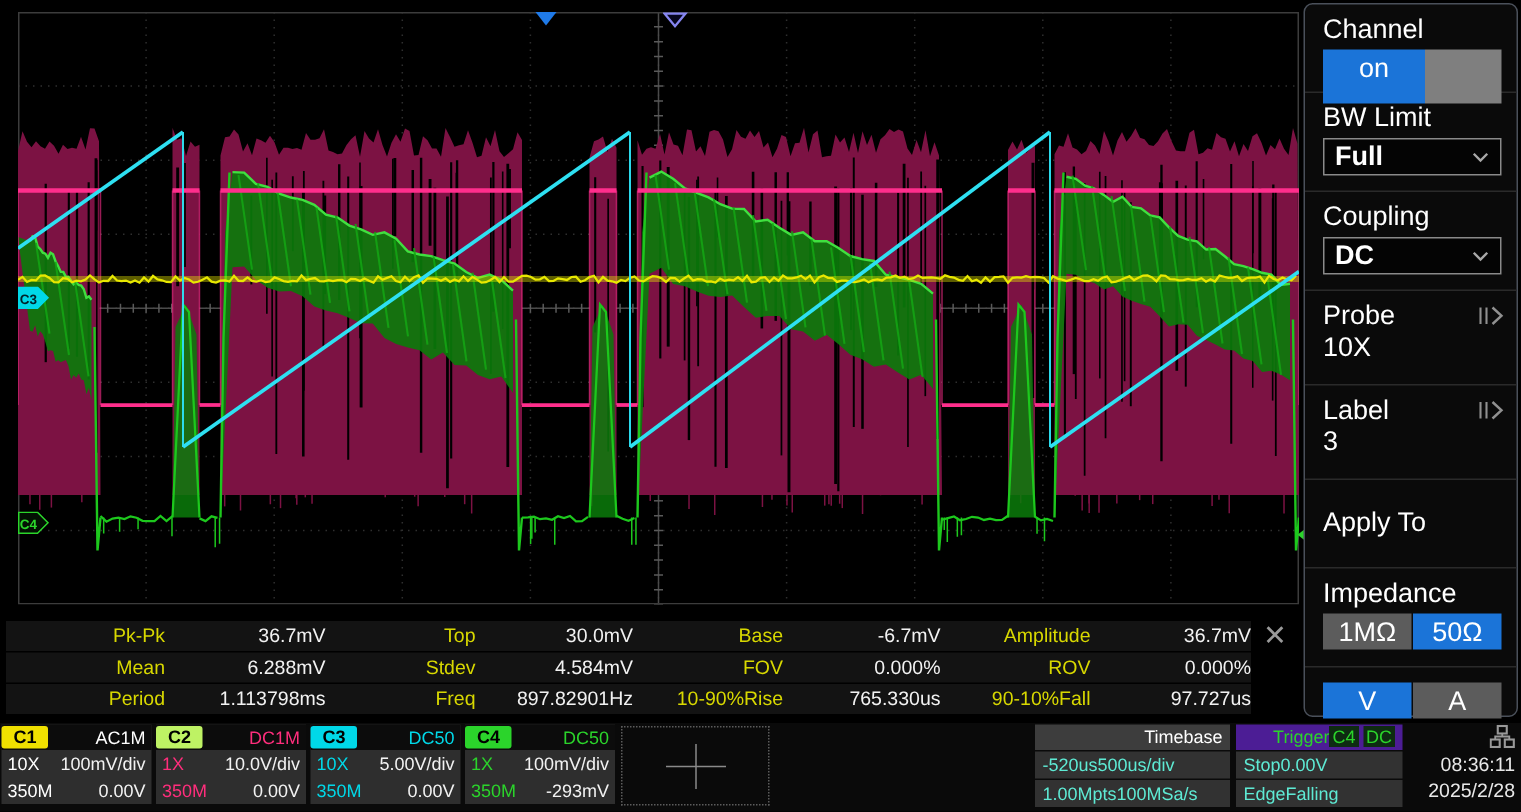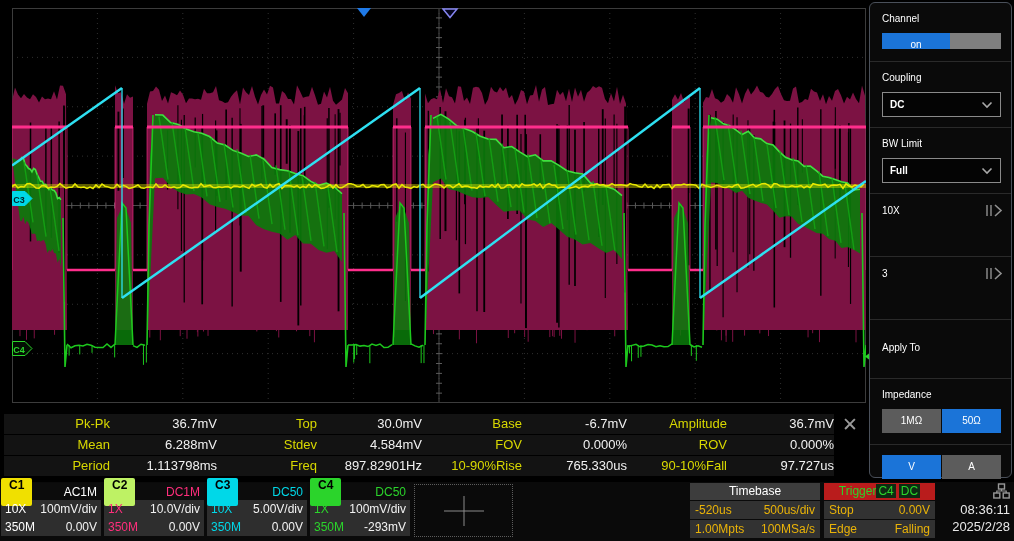--- a/index.html
+++ b/index.html
@@ -28,52 +28,52 @@
   .m-label{color:#d8d800;}
   .m-value{color:#f2f2f2;}
   #measure-close{position:absolute;left:838px;top:413px;width:24px;height:24px;
     color:#9a9a9a;font-size:19px;line-height:24px;text-align:center;cursor:pointer;}
 
   
   #bottom-bar{position:absolute;left:0;top:482px;width:1014px;height:59px;background:#0a0a0a;}
   .ch-box{position:absolute;top:1px;width:100px;height:53px;background:#2e2e2e;font-size:12px;}
   .ch-head{height:17px;background:#0c0c0c;display:flex;justify-content:space-between;
     align-items:center;padding-right:4px;}
-  .ch-badge{padding:0 8px;height:28px;line-height:15px;border-radius:2px;color:#000;font-weight:bold;}
+  .ch-badge{padding:0 8px;height:15px;line-height:15px;border-radius:2px;color:#000;font-weight:bold;}
   .ch-row{display:flex;justify-content:space-between;padding:0 4px;height:18px;line-height:18px;}
   .col-c1{color:#ffffff;} .bg-c1{background:#f0e000;}
   .col-c2{color:#ff2e7c;} .bg-c2{background:#bef264;}
   .col-c3{color:#00d8e8;} .bg-c3{background:#00d8e8;}
   .col-c4{color:#2bd42b;} .bg-c4{background:#2bd42b;}
   .white{color:#f2f2f2;}
 
   #add-channel{position:absolute;left:414px;top:2px;width:97px;height:51px;
     border:1px dotted #5c5c5c;display:flex;align-items:center;justify-content:center;}
 
   .info-box{position:absolute;top:1px;font-size:12px;}
   #timebase-box{left:690px;width:130px;}
   #trigger-box{left:824px;width:111px;}
-  .info-head{height:17px;line-height:17px;padding:0 5px;display:flex;justify-content:center;}
+  .info-head{height:17px;line-height:17px;padding:0 5px;display:flex;justify-content:flex-end;}
   #timebase-box .info-head{background:#3d3d3d;color:#fff;}
-  #trigger-box .info-head{background:#b91c1c;color:#2bd42b;}
+  #trigger-box .info-head{background:#4c1d95;color:#2bd42b;}
   .info-row{height:18px;line-height:18px;background:#323232;margin-top:1px;
-    padding:0 5px;display:flex;justify-content:space-between;color:#eab308;}
+    padding:0 5px;display:flex;color:#5eead4;}
   .trig-src-badge{background:#0e2b12;color:#2bd42b;padding:0 2px;margin-right:3px;}
   .trig-coup{color:#2bd42b;background:#0e2b12;padding:0 2px;}
   #clock-box{position:absolute;left:938px;top:1px;width:72px;height:53px;font-size:13px;
     text-align:right;color:#e8e8e8;}
   #clock-box .net{height:18px;text-align:right;}
   #clock-box div{line-height:17px;}
 
   
   #right-panel{position:absolute;left:869px;top:2px;width:141px;height:474px;
-    background:#0a0a0a;border:1px solid #4a505a;border-radius:6px;font-size:10px;}
+    background:#0a0a0a;border:1px solid #4a505a;border-radius:6px;font-size:18px;}
   .sect{padding:6px 10px 4px 12px;border-bottom:1px solid #2a2a2a;position:relative;}
   .sect-label{color:#fff;height:20px;line-height:20px;}
-  .toggle{display:flex;height:16px;margin:4px 0 10px 0;}
+  .toggle{display:flex;height:36px;margin:4px 0 10px 0;}
   .toggle .on-half{background:#1b74d8;width:68px;text-align:center;line-height:24px;color:#fff;}
   .toggle .off-half{background:#7f7f7f;flex:1;}
   .dropdown{height:23px;border:1px solid #8a8a8a;background:#040404;color:#fff;
     display:flex;align-items:center;justify-content:space-between;
     padding:0 7px;margin:4px 0 7px 0;font-weight:bold;}
   .more-icon{position:absolute;right:8px;top:10px;}
   .sect-value{height:22px;line-height:22px;color:#fff;}
   .btn-pair{display:flex;gap:1px;height:24px;margin:4px 0 24px 0;}
   .btn-pair .pb{flex:1;text-align:center;line-height:24px;color:#fff;}
   .pb.sel{background:#1b74d8;} .pb.uns{background:#5c5c5c;}
@@ -692,49 +692,51 @@
 
     <div class="sect" style="height:48px">
       <div class="sect-label">Channel</div>
       <div class="toggle">
         <div class="on-half">on</div>
         <div class="off-half"></div>
       </div>
     </div>
 
     <div class="sect" style="height:55px">
+      <div class="sect-label">BW Limit</div>
+      <div class="dropdown">
+        <span>Full</span>
+        <svg width="12" height="8">
+          <path d="M1.5 1.5 L6 6 L10.5 1.5" stroke="#a8a8a8" stroke-width="1.6" fill="none"></path>
+        </svg>
+      </div>
+    </div>
+
+    <div class="sect" style="height:55px">
       <div class="sect-label">Coupling</div>
       <div class="dropdown">
         <span>DC</span>
         <svg width="12" height="8">
           <path d="M1.5 1.5 L6 6 L10.5 1.5" stroke="#a8a8a8" stroke-width="1.6" fill="none"></path>
         </svg>
       </div>
     </div>
 
-    <div class="sect" style="height:55px">
-      <div class="sect-label">BW Limit</div>
-      <div class="dropdown">
-        <span>Full</span>
-        <svg width="12" height="8">
-          <path d="M1.5 1.5 L6 6 L10.5 1.5" stroke="#a8a8a8" stroke-width="1.6" fill="none"></path>
-        </svg>
-      </div>
-    </div>
-
     <div class="sect" style="height:52px">
+      <div class="sect-label">Probe</div>
       <svg class="more-icon" width="18" height="13">
         <line x1="2" y1="1" x2="2" y2="12" stroke="#909090" stroke-width="1.4"></line>
         <line x1="6" y1="1" x2="6" y2="12" stroke="#909090" stroke-width="1.4"></line>
         <path d="M10 1 L16 6.5 L10 12" stroke="#909090" stroke-width="1.6" fill="none"></path>
       </svg>
       <div class="sect-value">10X</div>
     </div>
 
     <div class="sect" style="height:52px">
+      <div class="sect-label">Label</div>
       <svg class="more-icon" width="18" height="13">
         <line x1="2" y1="1" x2="2" y2="12" stroke="#909090" stroke-width="1.4"></line>
         <line x1="6" y1="1" x2="6" y2="12" stroke="#909090" stroke-width="1.4"></line>
         <path d="M10 1 L16 6.5 L10 12" stroke="#909090" stroke-width="1.6" fill="none"></path>
       </svg>
       <div class="sect-value">3</div>
     </div>
 
     <div class="sect" style="height:48px">
       <div class="sect-label" style="padding-top:12px">Apply To</div>

